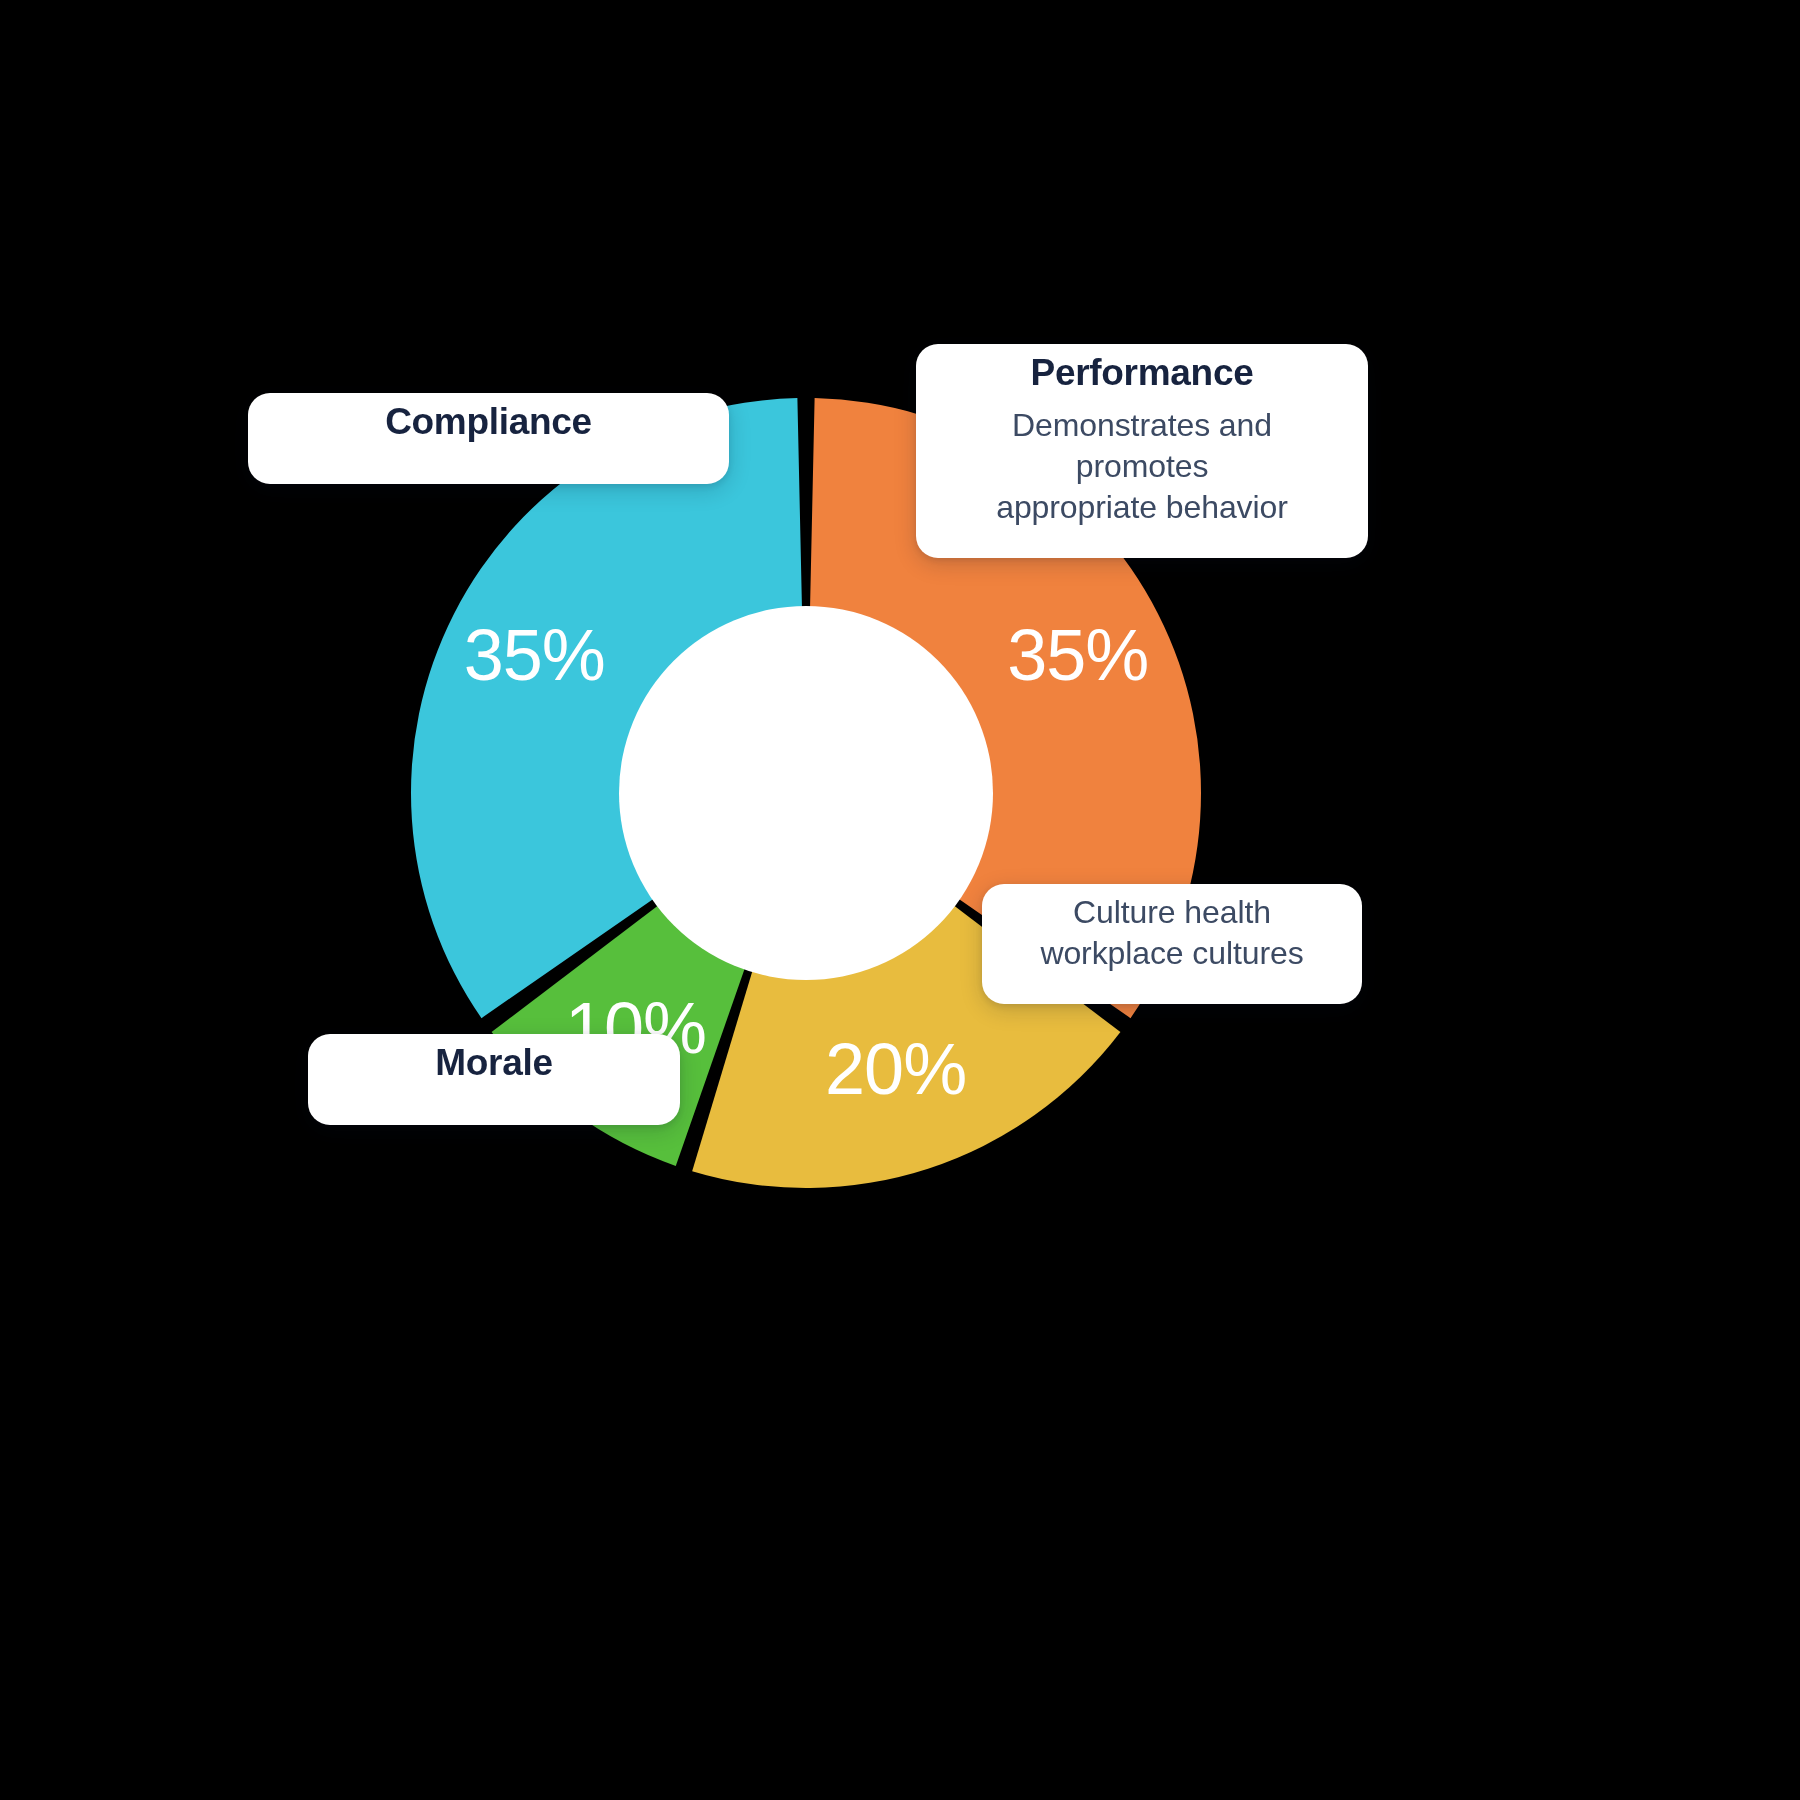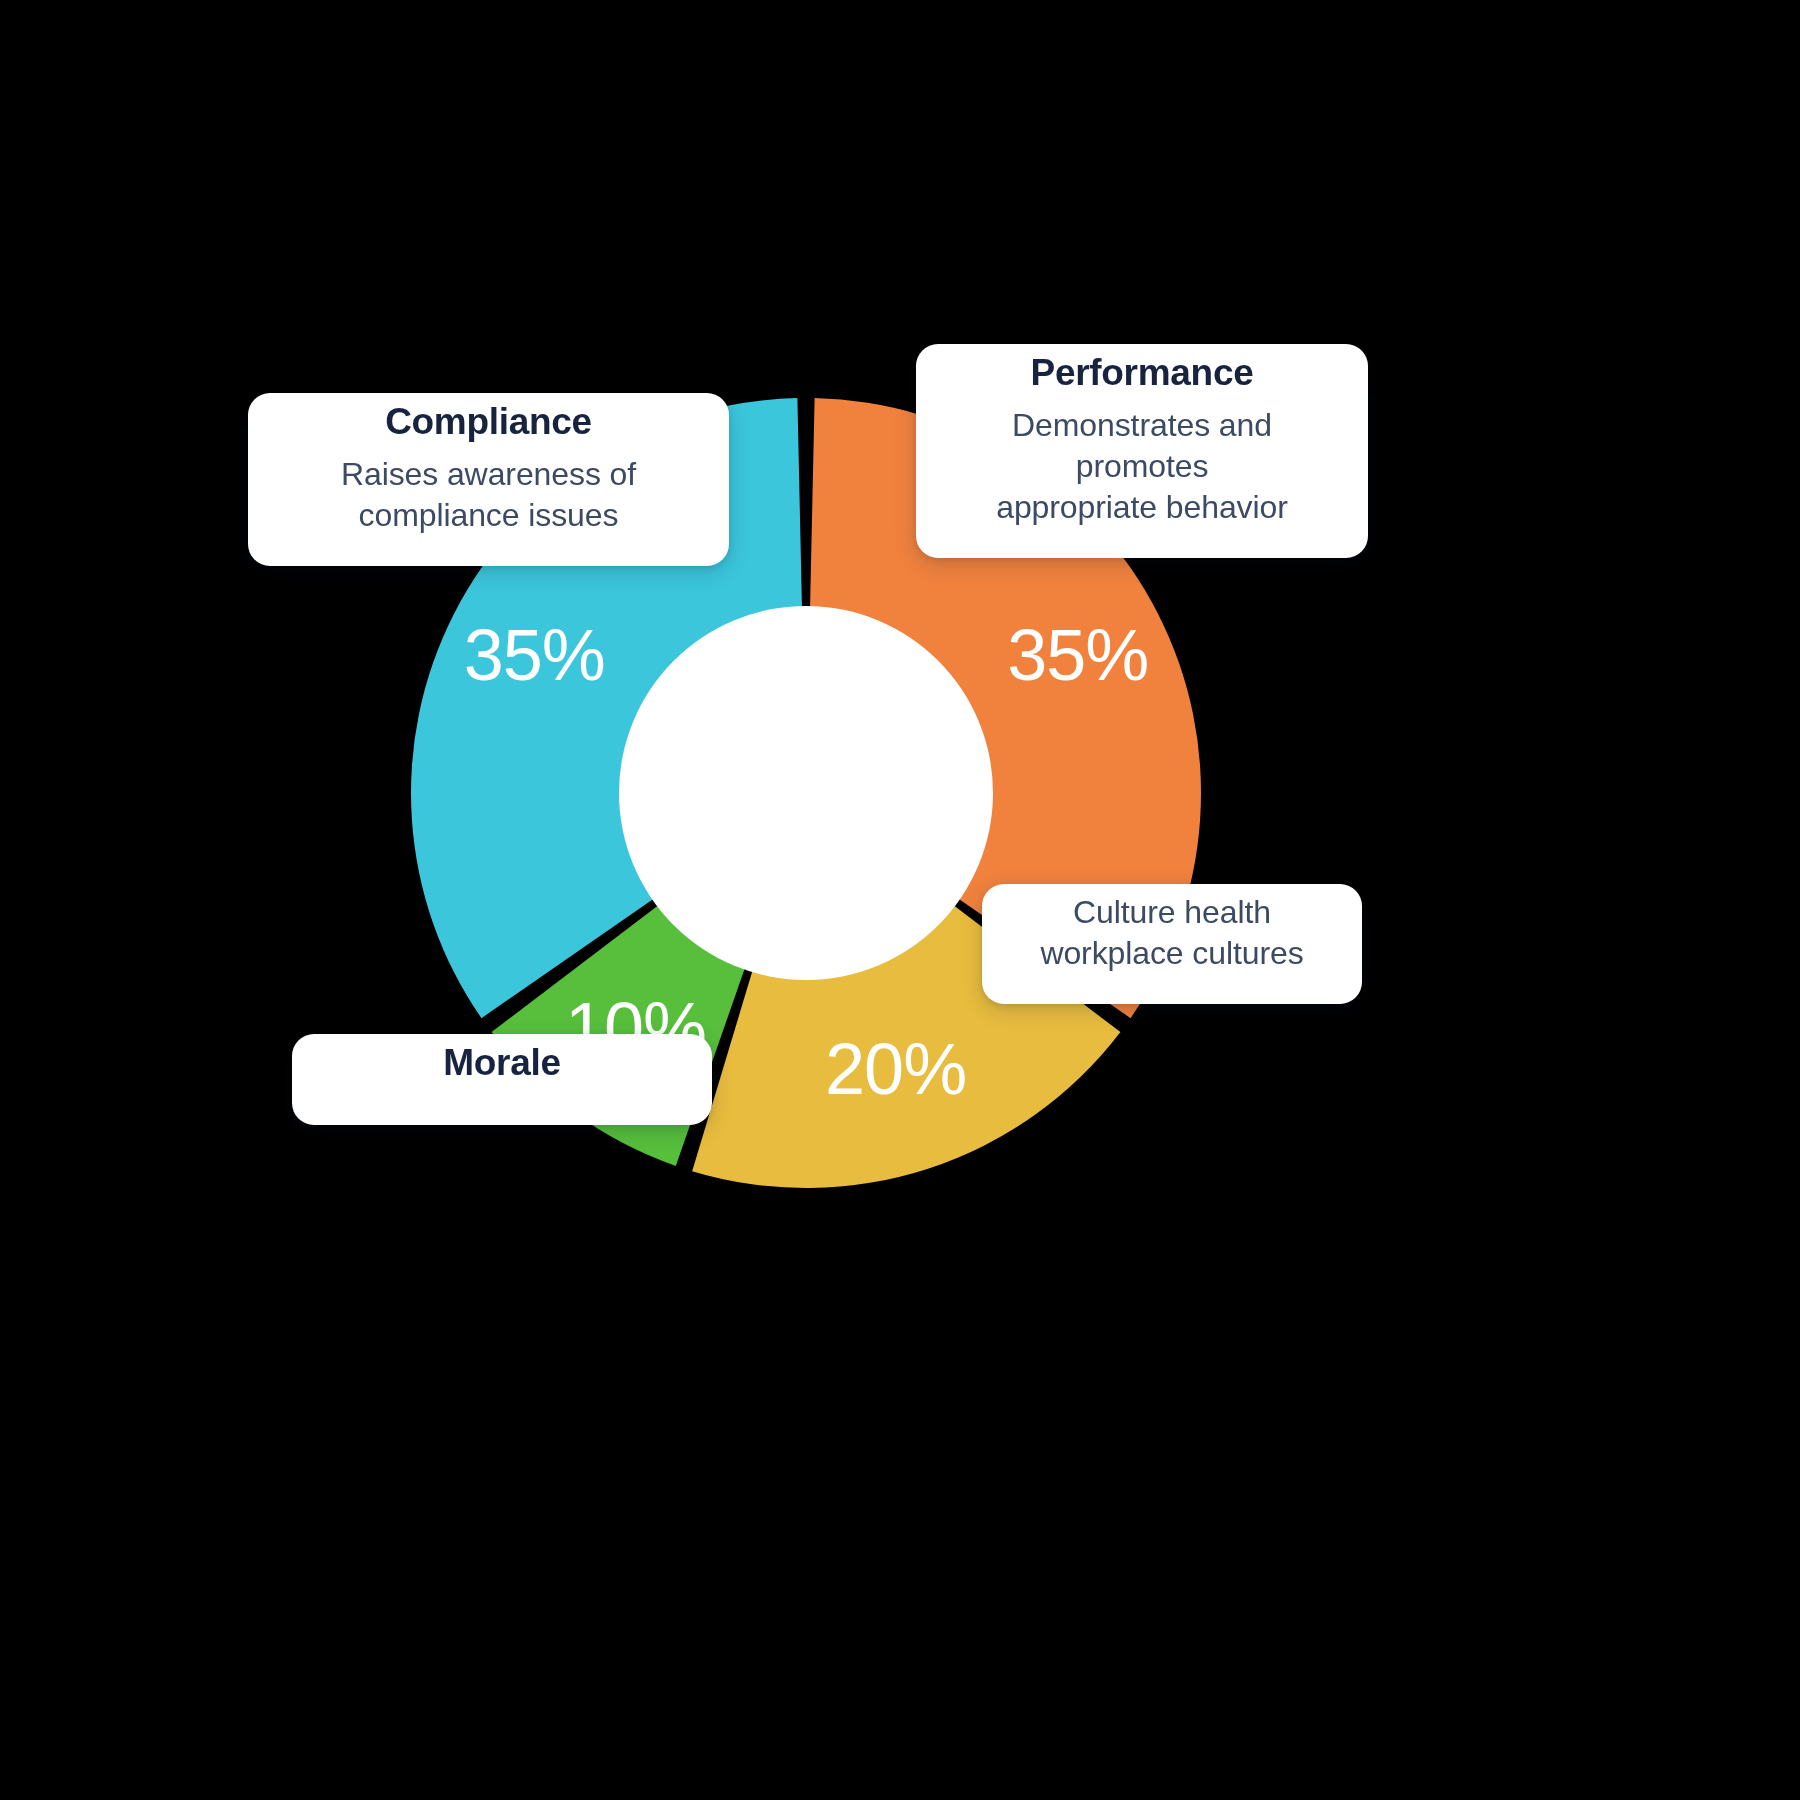--- a/index.html
+++ b/index.html
@@ -74,21 +74,21 @@
     font-size: 32px;
     font-weight: 400;
     line-height: 1.28;
     margin: 0;
     letter-spacing: -0.1px;
   }
 
   #card-compliance  { left: 248px;  top: 393px;  width: 481px; }
   #card-performance { left: 916px;  top: 344px;  width: 452px; }
   #card-culture     { left: 982px;  top: 884px;  width: 380px; }
-  #card-morale      { left: 292px;  top: 1034px; width: 420px; }
+  #card-morale      { left: 308px;  top: 1034px; width: 372px; }
 </style>
 </head>
 <body>
 
 <div id="stage">
 
   <div id="donut-wrap">
     <svg id="donut-svg" viewBox="0 0 790 790">
       <g id="slices">
           <path d="M 395 395 L 403.62 0.09 A 395 395 0 0 1 719.55 620.15 Z" fill="#F0823E"></path>
@@ -100,24 +100,20 @@
     </svg>
 
     <div class="slice-value" id="val-performance" style="left: 666.8px; top: 256.5px;">35%</div>
     <div class="slice-value" id="val-culture" style="left: 484.6px; top: 670.8px;">20%</div>
     <div class="slice-value" id="val-morale" style="left: 224.5px; top: 629.6px;">10%</div>
     <div class="slice-value" id="val-compliance" style="left: 123.2px; top: 256.5px;">35%</div>
   </div>
 
   <div class="card" id="card-compliance">
     <div class="card-title">Compliance</div>
-    <div class="card-desc">
-      <span>Raises awareness of</span><br>
-      <span>compliance issues</span>
-    </div>
   </div>
 
   <div class="card" id="card-performance">
     <div class="card-title">Performance</div>
     <div class="card-desc">
       <span>Demonstrates and promotes</span><br>
       <span>appropriate behavior</span>
     </div>
   </div>
 

